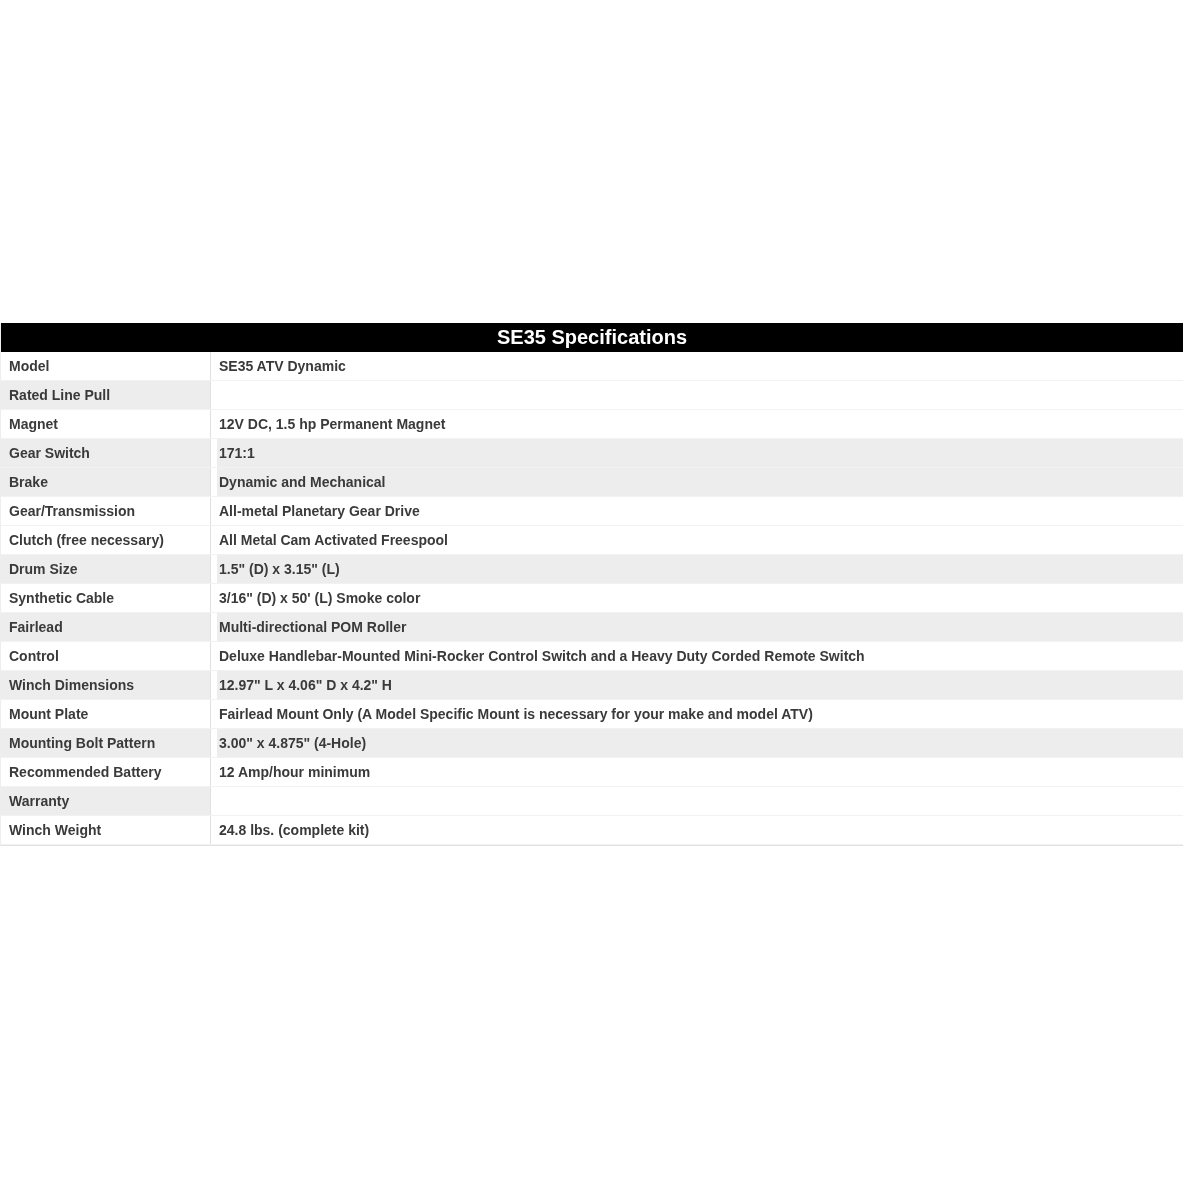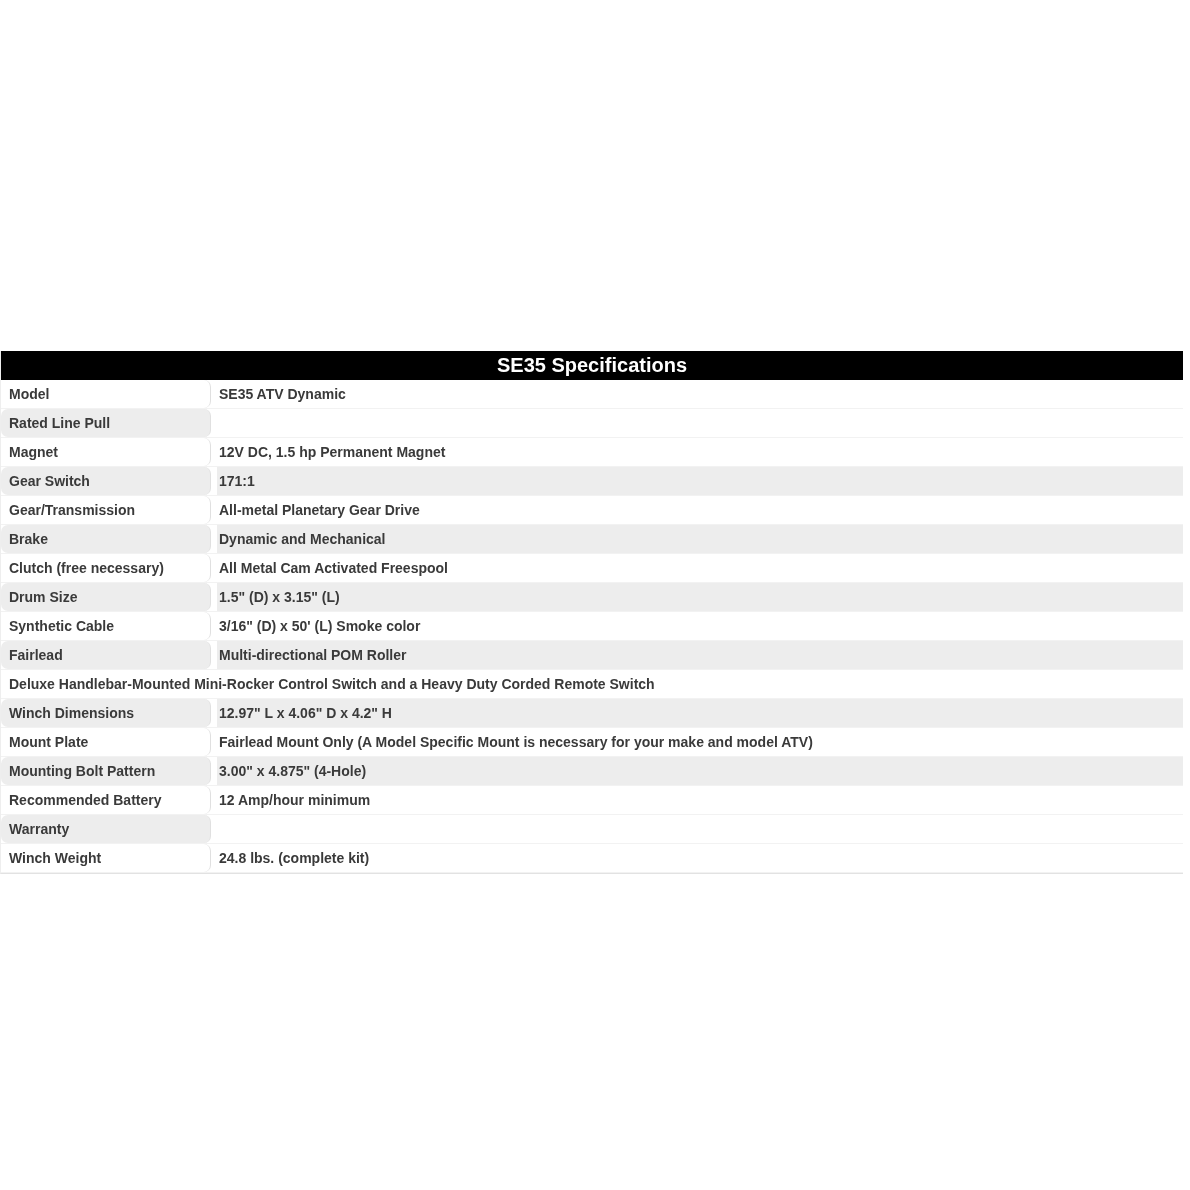--- a/index.html
+++ b/index.html
@@ -9,21 +9,21 @@
   }
   body {
     width: 1190px;
     height: 1190px;
     position: relative;
     font-family: "Liberation Sans", sans-serif;
     overflow: hidden;
   }
   .spec-table {
     position: absolute;
-    top: 351px;
+    top: 323px;
     left: 0;
     width: 1183px;
     border-left: 1px solid #eeeeee;
     border-bottom: 1px solid #e2e2e2;
     box-sizing: border-box;
   }
   .spec-header {
     height: 29px;
     line-height: 29px;
     background: var(--header-bg, #000000);
@@ -45,21 +45,20 @@
     color: var(--text-color, #3a3a3a);
     line-height: 28px;
     white-space: nowrap;
     overflow: hidden;
     background: #ffffff;
   }
   .cell.label {
     width: 210px;
     padding-left: 8px;
     border-right: 1px solid #e0e0e0;
-    border-radius: 7px;
   }
   .gap {
     width: 6px;
     background: #ffffff;
   }
   .cell.value {
     flex: 1;
     padding-left: 2px;
   }
   .row.alt .cell {
@@ -84,29 +83,29 @@
       <div class="row">
         <div class="cell label">Magnet</div>
         <div class="gap"></div>
         <div class="cell value">12V DC, 1.5 hp Permanent Magnet</div>
       </div>
       <div class="row alt">
         <div class="cell label">Gear Switch</div>
         <div class="gap"></div>
         <div class="cell value">171:1</div>
       </div>
+      <div class="row alt">
+        <div class="cell label">Brake</div>
+        <div class="gap"></div>
+        <div class="cell value">Dynamic and Mechanical</div>
+      </div>
       <div class="row">
         <div class="cell label">Gear/Transmission</div>
         <div class="gap"></div>
         <div class="cell value">All-metal Planetary Gear Drive</div>
-      </div>
-      <div class="row alt">
-        <div class="cell label">Brake</div>
-        <div class="gap"></div>
-        <div class="cell value">Dynamic and Mechanical</div>
       </div>
       <div class="row">
         <div class="cell label">Clutch (free necessary)</div>
         <div class="gap"></div>
         <div class="cell value">All Metal Cam Activated Freespool</div>
       </div>
       <div class="row alt">
         <div class="cell label">Drum Size</div>
         <div class="gap"></div>
         <div class="cell value">1.5" (D) x 3.15" (L)</div>
@@ -115,20 +114,21 @@
         <div class="cell label">Synthetic Cable</div>
         <div class="gap"></div>
         <div class="cell value">3/16" (D) x 50' (L) Smoke color</div>
       </div>
       <div class="row alt">
         <div class="cell label">Fairlead</div>
         <div class="gap"></div>
         <div class="cell value">Multi-directional POM Roller</div>
       </div>
       <div class="row">
+        <div class="cell label">Control</div>
         <div class="gap"></div>
         <div class="cell value">Deluxe Handlebar-Mounted Mini-Rocker Control Switch and a Heavy Duty Corded Remote Switch</div>
       </div>
       <div class="row alt">
         <div class="cell label">Winch Dimensions</div>
         <div class="gap"></div>
         <div class="cell value">12.97" L x 4.06" D x 4.2" H</div>
       </div>
       <div class="row">
         <div class="cell label">Mount Plate</div>

